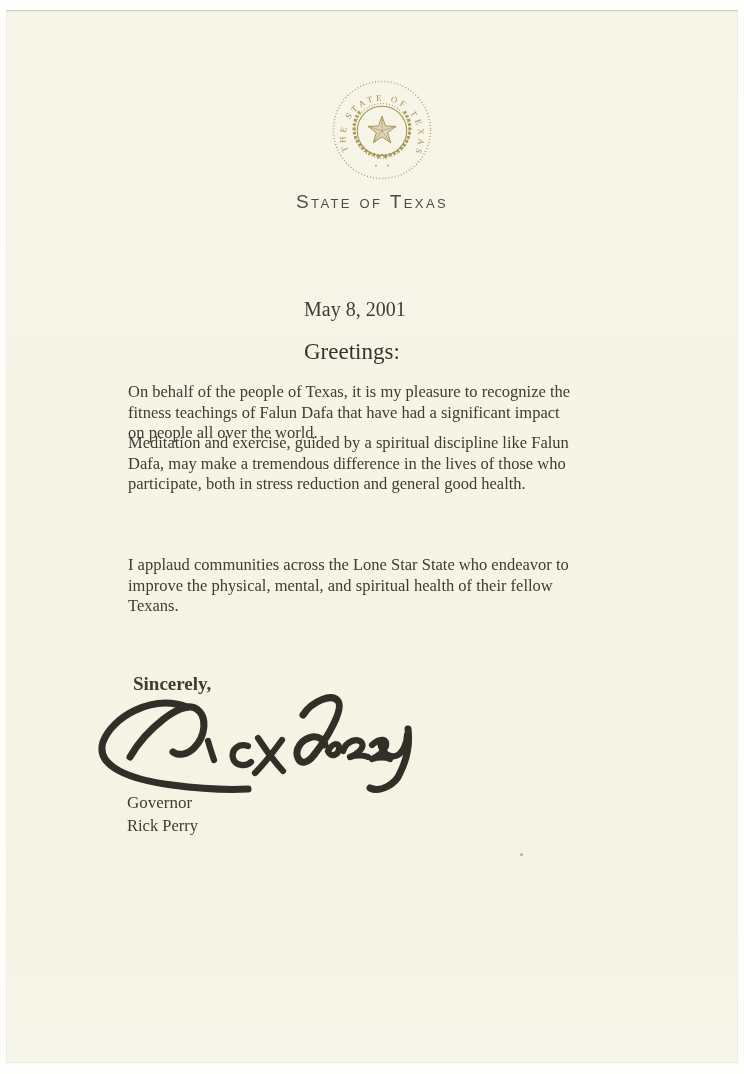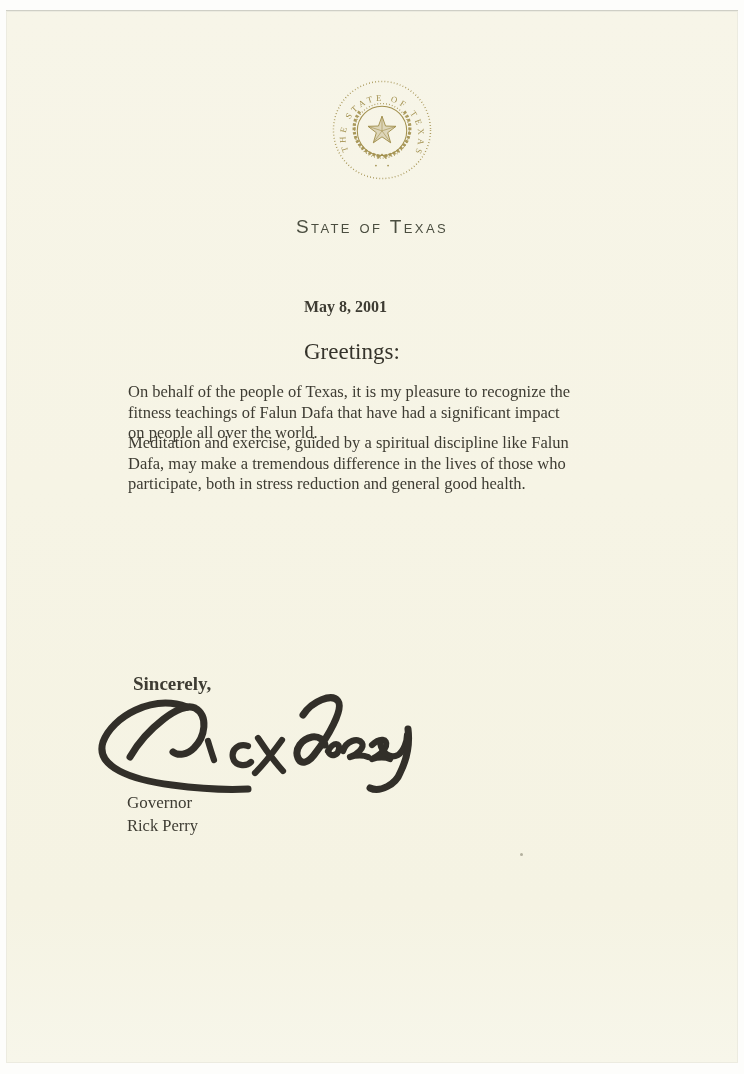--- a/index.html
+++ b/index.html
@@ -19,27 +19,27 @@
 
   
   .seal{position:absolute;left:324px;top:67px;width:104px;height:104px;}
 
   
   .lh-line{
     position:absolute;left:0;width:732px;text-align:center;
     font-family:"Liberation Sans",sans-serif;
     font-variant:small-caps;
     color:#4b4e40;
-    font-size:19px;letter-spacing:2.4px;font-weight:500;margin-top:25px;
+    font-size:19px;letter-spacing:2.4px;font-weight:500;
   }
   .lh-1{top:180px;}
   .lh-2{top:209px;}
 
   
-  .date{position:absolute;left:298px;top:287px;font-size:16px;color:#3e3c33;font-weight:bold;}
+  .date{position:absolute;left:298px;top:287px;font-size:20px;color:#3e3c33;}
   .salutation{position:absolute;left:298px;top:328px;font-size:23px;font-weight:normal;color:#35332b;}
   .para{
     position:absolute;left:122px;width:444px;
     font-size:16.5px;line-height:20.5px;color:#3e3c33;
     text-align:left;
   }
   .p1{top:371px;}
   .p2{top:422px;}
   .p3{top:544px;}
   .p4{top:621px;}
@@ -84,20 +84,21 @@
     <circle cx="67" cy="101" r="1" fill="#a2904e"></circle>
   </svg>
 
   <div class="lh-line lh-1">State of Texas</div>
 
   <div class="date">May 8, 2001</div>
   <div class="salutation">Greetings:</div>
 
   <div class="para p1">On behalf of the people of Texas, it is my pleasure to recognize the fitness teachings of Falun Dafa that have had a significant impact on people all over the world.</div>
   <div class="para p2">Meditation and exercise, guided by a spiritual discipline like Falun Dafa, may make a tremendous difference in the lives of those who participate, both in stress reduction and general good health.</div>
+  <div class="para p3">I applaud communities across the Lone Star State who endeavor to improve the physical, mental, and spiritual health of their fellow Texans.</div>
 
   <div class="closing">Sincerely,</div>
 
   <svg class="signature" viewBox="0 0 340 115" aria-label="Rick Perry signature">
 
     <path d="M 99,20 C 64,7 24,30 15,55 C 7,80 44,93 84,98 C 114,102 140,103 160,102"></path>
 
     <path d="M 42,70 C 58,42 93,14 107,21 C 121,29 117,50 106,61 C 99,68 90,69 85,65"></path>
 
     <path class="thin" d="M 120,54 C 122,61 124,67 126,73"></path>

